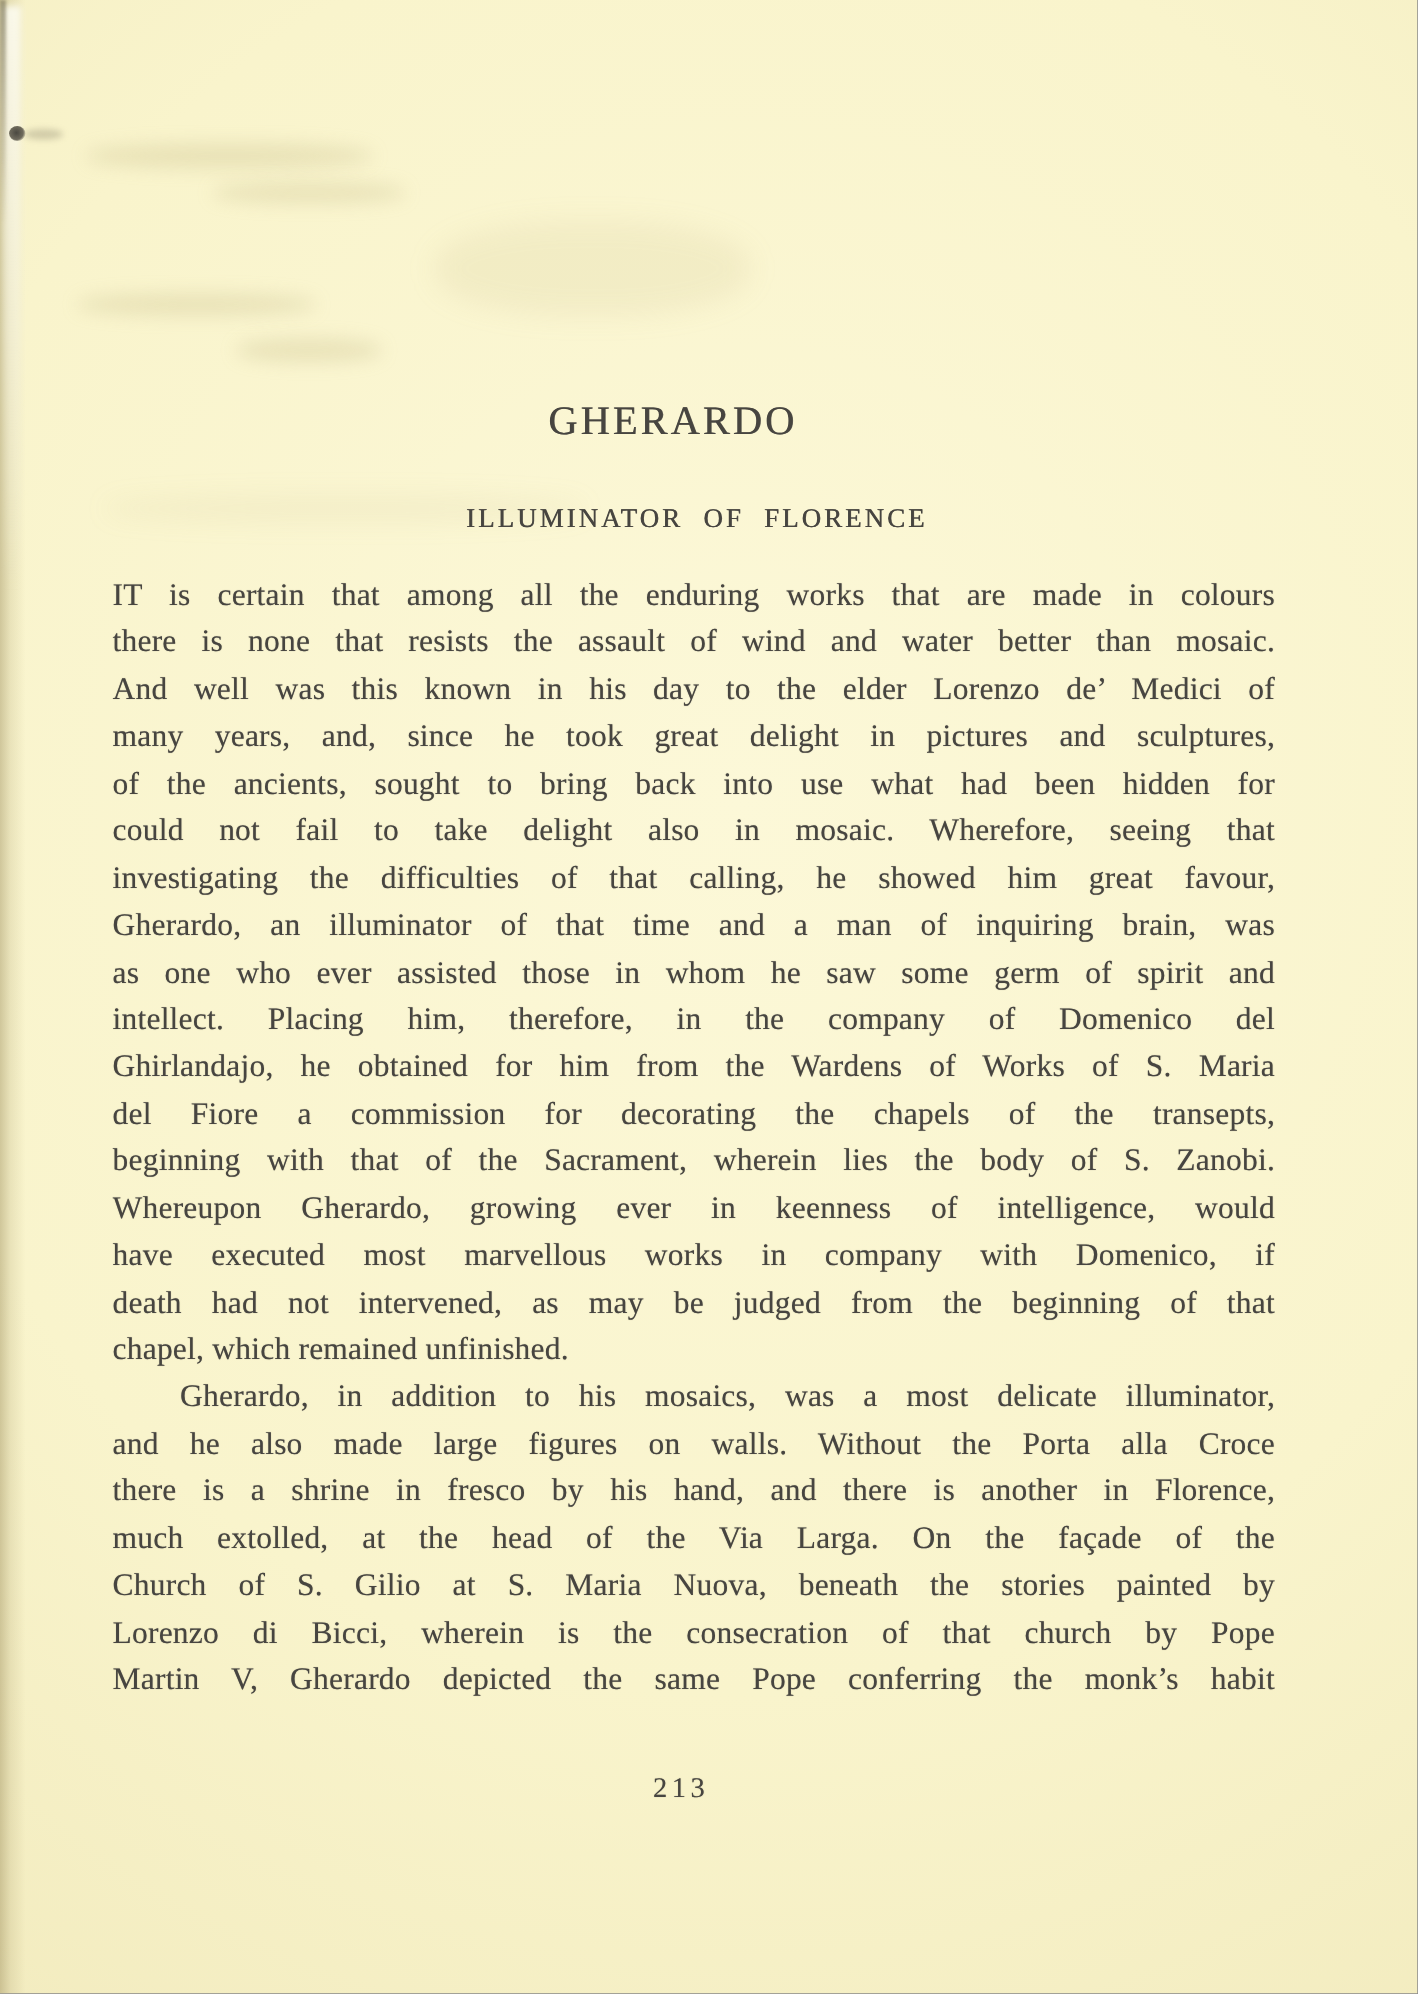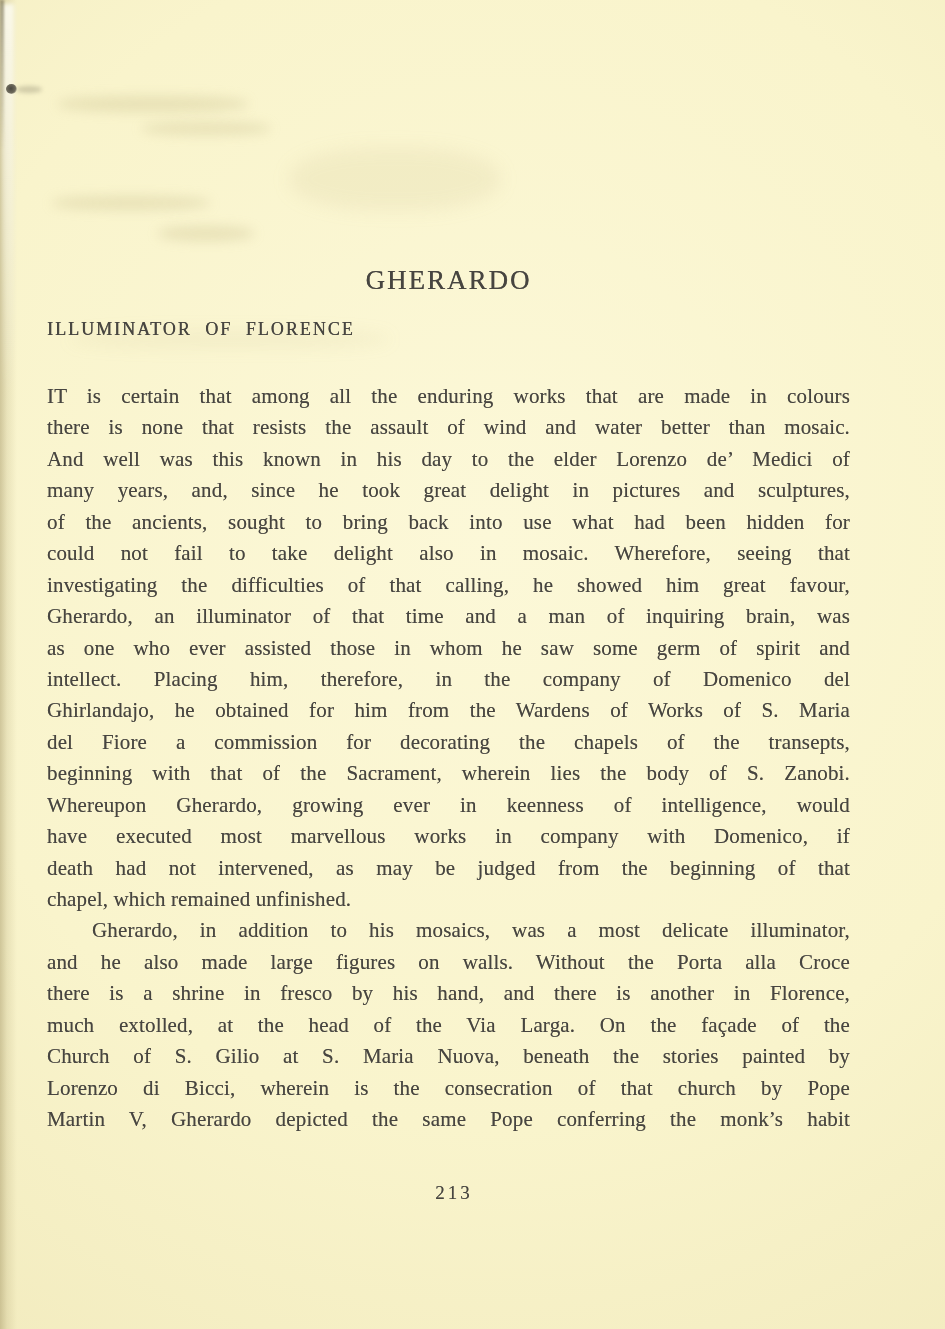--- a/index.html
+++ b/index.html
@@ -56,32 +56,32 @@
   .s5{left:290px;top:148px;width:210px;height:62px;background:rgba(186,174,118,0.12);filter:blur(9px);}
   .s6{left:70px;top:330px;width:320px;height:18px;background:rgba(186,174,118,0.10);filter:blur(8px);}
 
   .title{
     position:absolute;left:47px;top:265px;width:803px;margin:0;
     text-align:center;font-size:27px;font-weight:normal;
     letter-spacing:2px;
     text-shadow:0.3px 0 0 rgba(71,69,64,0.8);
   }
   .subtitle{
-    position:absolute;left:47px;top:319px;width:803px;margin:0;
-    font-size:18px;font-weight:normal;
+    position:absolute;left:47px;top:319px;width:803px;margin:16px;
+    text-align:center;font-size:18px;font-weight:normal;
     letter-spacing:2px;word-spacing:7px;
     text-shadow:0.4px 0 0 rgba(71,69,64,0.9);
   }
   .body-text{
     position:absolute;left:47px;top:381px;width:803px;
     font-size:21px;line-height:31.45px;
     letter-spacing:0.15px;
     text-shadow:0 0 0.6px rgba(71,69,64,0.55);
   }
-  .line{height:31.45px;text-align:justify;text-align-last:justify;overflow:hidden;}
+  .line{height:31.45px;text-align:justify;text-align-last:justify;overflow:hidden;margin-left:28px;}
   .line.para-end{text-align-last:left;}
   .line.indent{text-indent:45px;}
   .folio{
     position:absolute;left:47px;top:1170px;width:790px;margin:12px;
     text-align:center;font-size:19px;letter-spacing:3px;
     text-shadow:0 0 0.6px rgba(71,69,64,0.55);
   }
 </style>
 </head>
 <body>

